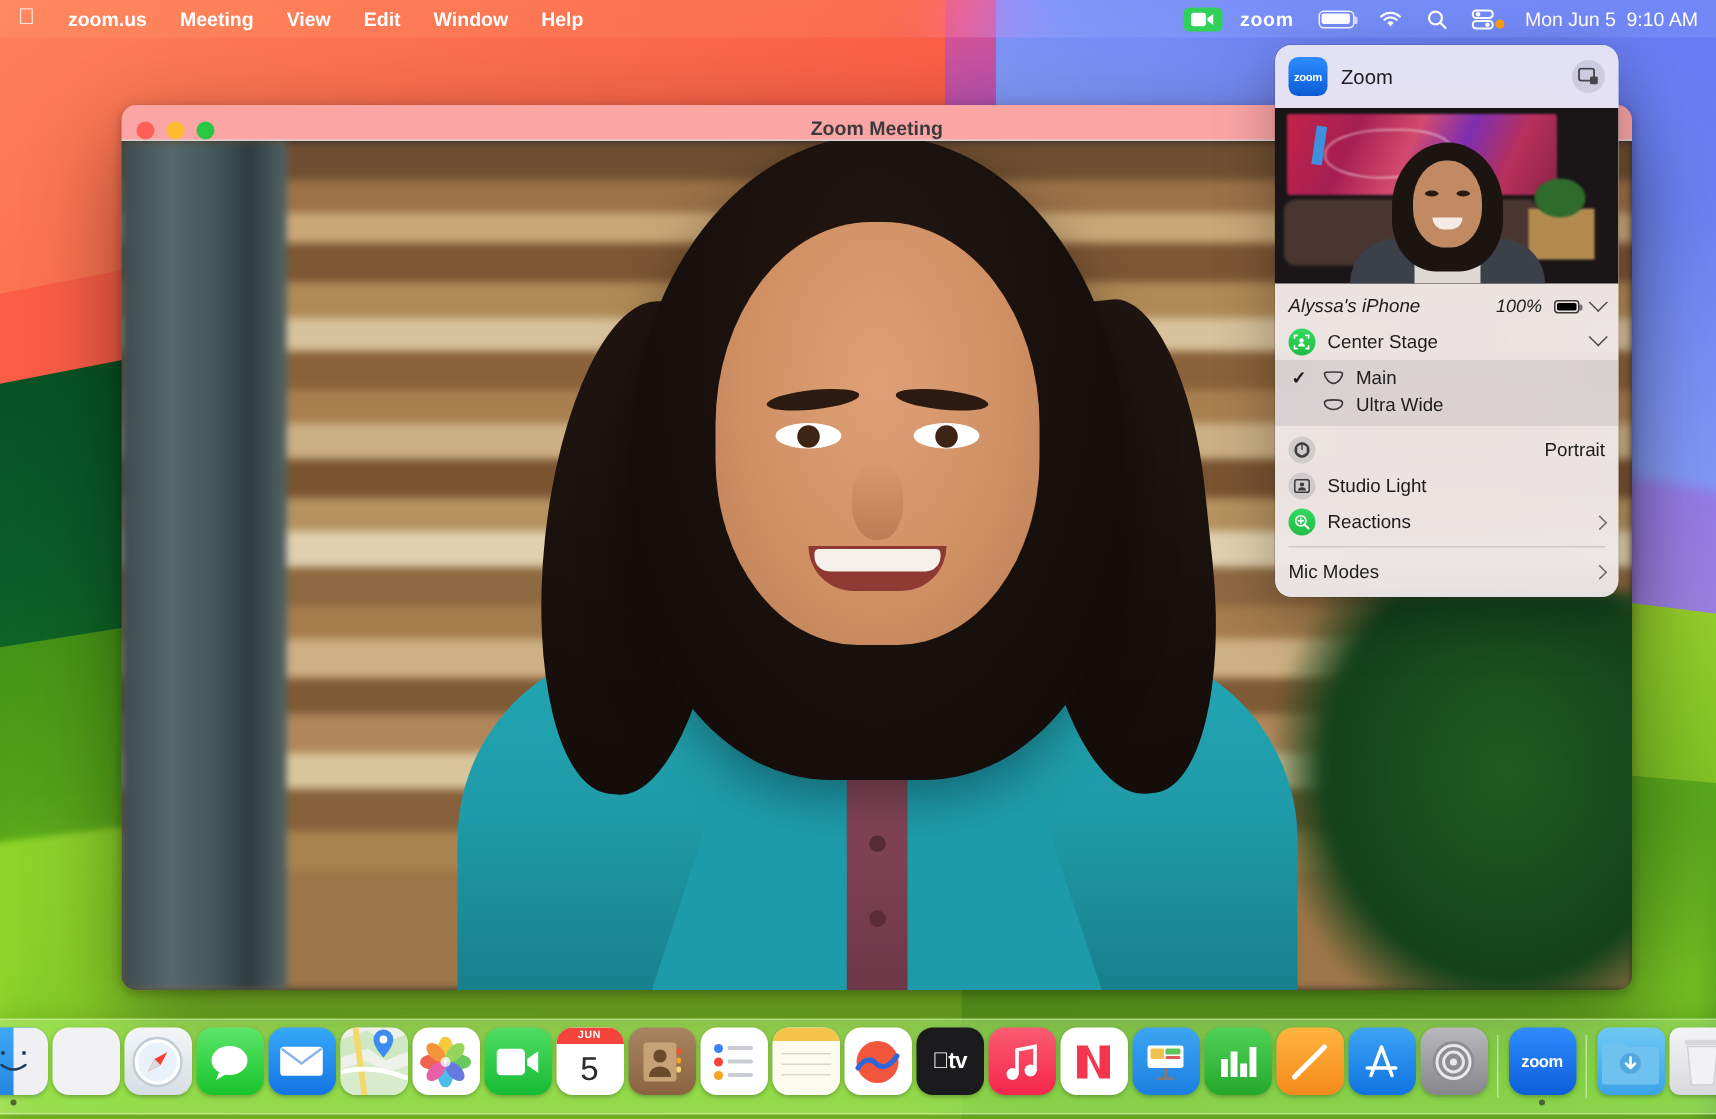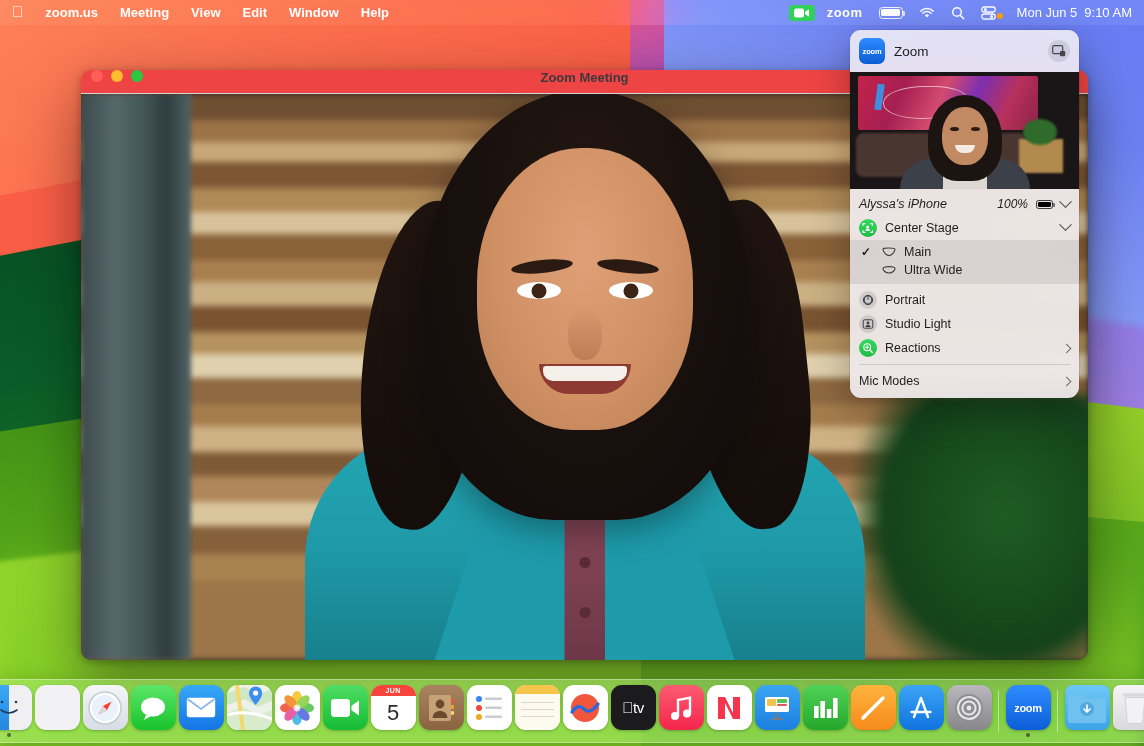--- a/index.html
+++ b/index.html
@@ -104,23 +104,23 @@
   .cc-dot { width:6px; height:6px; border-radius:50%; background:#ff9f0a; margin-left:1px; margin-bottom:-6px; }
   .mb-clock { padding-left:6px; font-size:13px; white-space:nowrap; display:flex; gap:7px; }
 
   
   #zoomwin {
     position:absolute; left:81px; top:70px; width:1007px; height:590px;
     border-radius:10px; overflow:hidden; z-index:20;
     box-shadow:0 22px 60px rgba(0,0,0,.42), 0 2px 8px rgba(0,0,0,.28);
   }
   #titlebar {
-    height:24px; background:#ef4444;
+    height:24px; background:#fca5a5;
     border-bottom:1px solid #d6d3d8;
-    display:flex; align-items:flex-start; position:relative;
+    display:flex; align-items:flex-end; position:relative;
   }
   .traffic { display:flex; gap:8px; padding-left:10px; }
   .tl { width:12px; height:12px; border-radius:50%; }
   .tl.r { background:#ff5f57; } .tl.y { background:#febc2e; } .tl.g { background:#28c840; }
   #wintitle {
     position:absolute; left:0; right:0; text-align:center;
     font-size:13px; font-weight:700; color:#3a3a3c; pointer-events:none;
   }
   #videoarea { position:absolute; left:0; right:0; top:24px; bottom:0; overflow:hidden; background:#2a2320; }
 
@@ -497,21 +497,21 @@
       <span class="check"></span>
       <span class="lens">
         <svg width="14" height="10" viewBox="0 0 14 10">
             <path d="M1 3.6 C1 2.2 2 1.6 7 1.6 C12 1.6 13 2.2 13 3.6 C13 5.6 10.4 8 7 8 C3.6 8 1 5.6 1 3.6 Z" stroke="#3a3a3f" stroke-width="1.1" fill="none"></path>
           </svg>
       </span>
       <span>Ultra Wide</span>
     </div>
   </div>
 
-  <div class="pop-row feature" style="margin-top:4px;">
+  <div class="pop-row feature" style="margin-top:4px;text-align:right;">
     <span class="greyic">
       <svg width="12" height="12" viewBox="0 0 12 12">
           <circle cx="6" cy="6" r="4.6" stroke="#3a3a3f" stroke-width="1" fill="none"></circle>
           <path d="M6 1.4 L9.6 3.6 M6 1.4 L2.4 3.6 M6 1.4 V6 M2.4 3.6 V8 L6 10.2 L9.6 8 V3.6" stroke="#3a3a3f" stroke-width=".9" fill="none"></path>
         </svg>
     </span>
     <div class="lbl">Portrait</div>
   </div>
 
   <div class="pop-row feature">
@@ -704,21 +704,21 @@
       <svg width="36" height="36" viewBox="0 0 36 36">
           <circle cx="18" cy="18" r="14" fill="#f2563d"></circle>
           <path d="M5 22 Q11 13 17 19 Q23 25 31 14" stroke="#2f67d8" stroke-width="3.4" fill="none" stroke-linecap="round"></path>
         </svg>
     </div>
     <span class="dot off"></span>
   </div>
 
   <div class="dk">
     <div class="ico tv">
-      <span style="color:#fff;font-size:15px;font-weight:400;letter-spacing:-.5px;"><span>tv</span></span>
+      <span style="color:#fff;font-size:15px;font-weight:700;letter-spacing:-.5px;"><span>tv</span></span>
     </div>
     <span class="dot off"></span>
   </div>
 
   <div class="dk">
     <div class="ico mus">
       <svg width="24" height="26" viewBox="0 0 24 26">
           <path d="M9 21V5l12-2.4v16" stroke="#fff" stroke-width="2.4" fill="none" stroke-linecap="round"></path>
           <circle cx="6" cy="21" r="4" fill="#fff"></circle>
           <circle cx="18" cy="18.6" r="4" fill="#fff"></circle>

